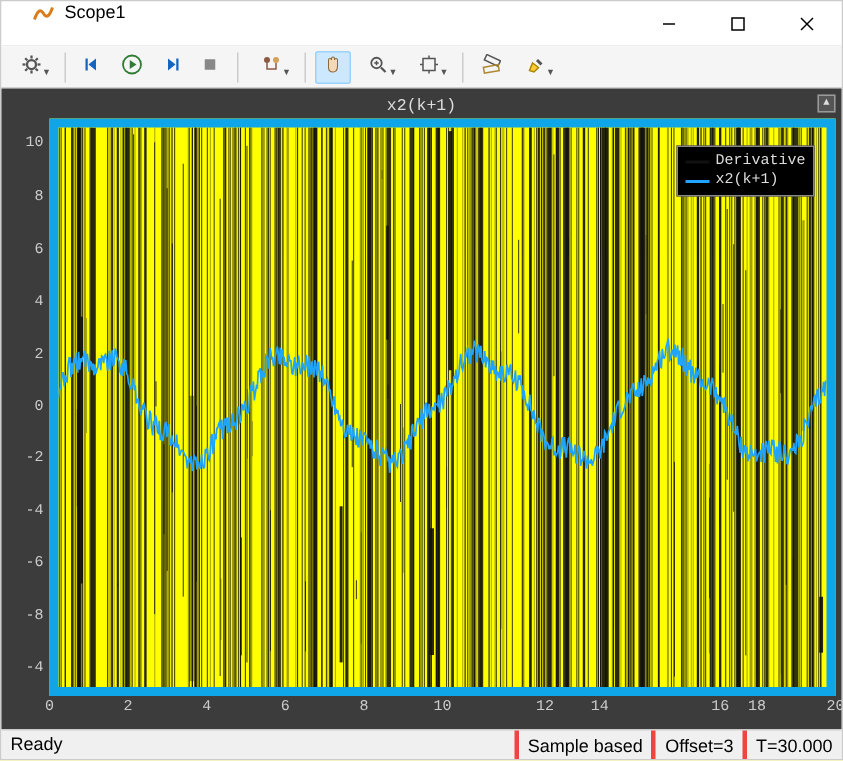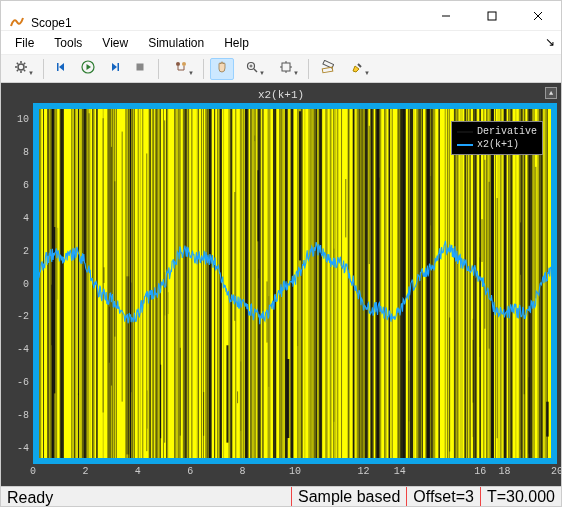--- a/index.html
+++ b/index.html
@@ -1,18 +1,18 @@
 <!DOCTYPE html>
 <html><head>
 <meta charset="utf-8">
 <style>
   * { box-sizing: border-box; margin: 0; padding: 0; }
   html, body { width: 562px; height: 507px; font-family: "Segoe UI", Tahoma, sans-serif; font-size: 12px; background: #fff; overflow: hidden; }
   .window { width: 562px; height: 507px; border: 1px solid #ccc; display: flex; flex-direction: column; }
-  .titlebar { height: 30px; display: flex; align-items: flex-end; padding-left: 8px; background: #fff; border-bottom: 1px solid #eee; }
+  .titlebar { height: 30px; display: flex; align-items: flex-start; padding-left: 20px; background: #fff; border-bottom: 1px solid #eee; }
   .titlebar .logo { width: 16px; height: 16px; margin-right: 6px; }
   .titlebar .title { flex: 1; font-size: 12px; }
   .winbtns { display: flex; height: 100%; }
   .winbtn { width: 46px; height: 100%; display: flex; align-items: center; justify-content: center; cursor: pointer; }
   .menubar { height: 24px; display: flex; align-items: center; padding: 0 6px; gap: 4px; border-bottom: 1px solid #eee; position: relative; }
   .menuitem { padding: 2px 8px; cursor: pointer; }
   .menu-arrow { position: absolute; right: 6px; top: 4px; }
   .toolbar { height: 28px; display: flex; align-items: center; padding: 0 4px; gap: 2px; border-bottom: 1px solid #d0d0d0; background: #f5f5f5; }
   .tbtn { width: 24px; height: 22px; display: flex; align-items: center; justify-content: center; border: 1px solid transparent; border-radius: 2px; cursor: pointer; position: relative; }
   .tbtn.active { background: #cce8ff; border-color: #99d1ff; }
@@ -24,23 +24,23 @@
   .plot-container { flex: 1; display: flex; }
   .yaxis { width: 28px; position: relative; color: #ccc; font-size: 10px; }
   .ytick { position: absolute; right: 4px; transform: translateY(-50%); }
   .plot { flex: 1; position: relative; background: #ffff00; border: 6px solid #0ea5e9; }
   .plot svg { position: absolute; inset: 0; width: 100%; height: 100%; }
   .legend { position: absolute; top: 12px; right: 8px; background: #000; border: 1px solid #888; padding: 3px 5px; color: #ddd; font-size: 10px; }
   .legend-row { display: flex; align-items: center; gap: 4px; height: 13px; }
   .legend-swatch { width: 16px; height: 2px; }
   .xaxis { height: 18px; margin-left: 28px; position: relative; color: #ccc; font-size: 10px; }
   .xtick { position: absolute; top: 2px; transform: translateX(-50%); }
-  .statusbar { height: 20px; display: flex; align-items: stretch; font-size: 16px; background: #f0f0f0; border-top: 1px solid #ccc; }
+  .statusbar { height: 20px; display: flex; align-items: stretch; font-size: 12px; background: #f0f0f0; border-top: 1px solid #ccc; }
   .status-left { flex: 1; padding: 2px 6px; }
-  .status-cell { border-left: 1px solid #ef4444; padding: 2px 6px; display: flex; align-items: center; }
+  .status-cell { border-left: 3px solid #ef4444; padding: 2px 6px; display: flex; align-items: center; }
   .expand-icon { position: absolute; top: 4px; right: 4px; width: 12px; height: 12px; background: #555; border: 1px solid #999; cursor: pointer; display: flex; align-items: center; justify-content: center; }
   .expand-icon::before { content: "▲"; font-size: 7px; color: #ddd; }
 </style>
 </head>
 <body>
 
 <div class="window">
 
   <div class="titlebar">
     <span class="logo">
@@ -62,28 +62,20 @@
         </div>
       <div class="winbtn close">
           <svg width="10" height="10">
             <line x1="1" y1="1" x2="9" y2="9" stroke="#000" stroke-width="1"></line>
             <line x1="9" y1="1" x2="1" y2="9" stroke="#000" stroke-width="1"></line>
           </svg>
         </div>
     </div>
   </div>
 
-  <div class="menubar">
-    <span class="menuitem">File</span>
-    <span class="menuitem">Tools</span>
-    <span class="menuitem">View</span>
-    <span class="menuitem">Simulation</span>
-    <span class="menuitem">Help</span>
-    <span class="menu-arrow">↘</span>
-  </div>
 
   <div class="toolbar">
     <div class="tbtn dd">
       <span><svg width="14" height="14" viewBox="0 0 14 14">
             <circle cx="7" cy="7" r="3" fill="none" stroke="#555" stroke-width="1.5"></circle>
             <g stroke="#555" stroke-width="1.5">
               <line x1="7" y1="1" x2="7" y2="3"></line>
               <line x1="7" y1="11" x2="7" y2="13"></line>
               <line x1="1" y1="7" x2="3" y2="7"></line>
               <line x1="11" y1="7" x2="13" y2="7"></line>

